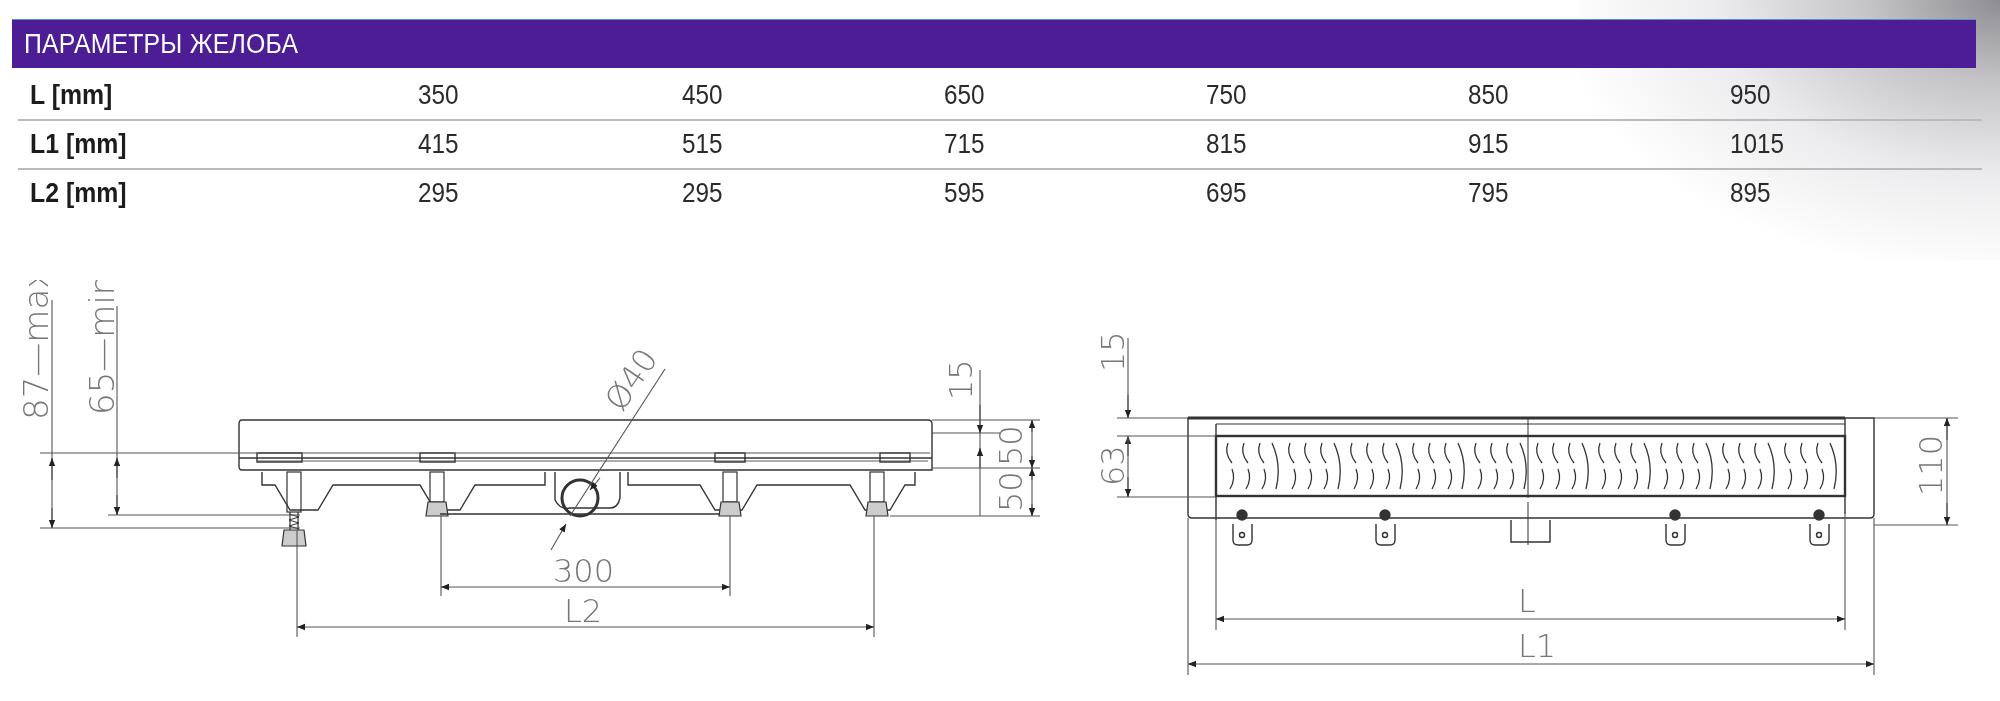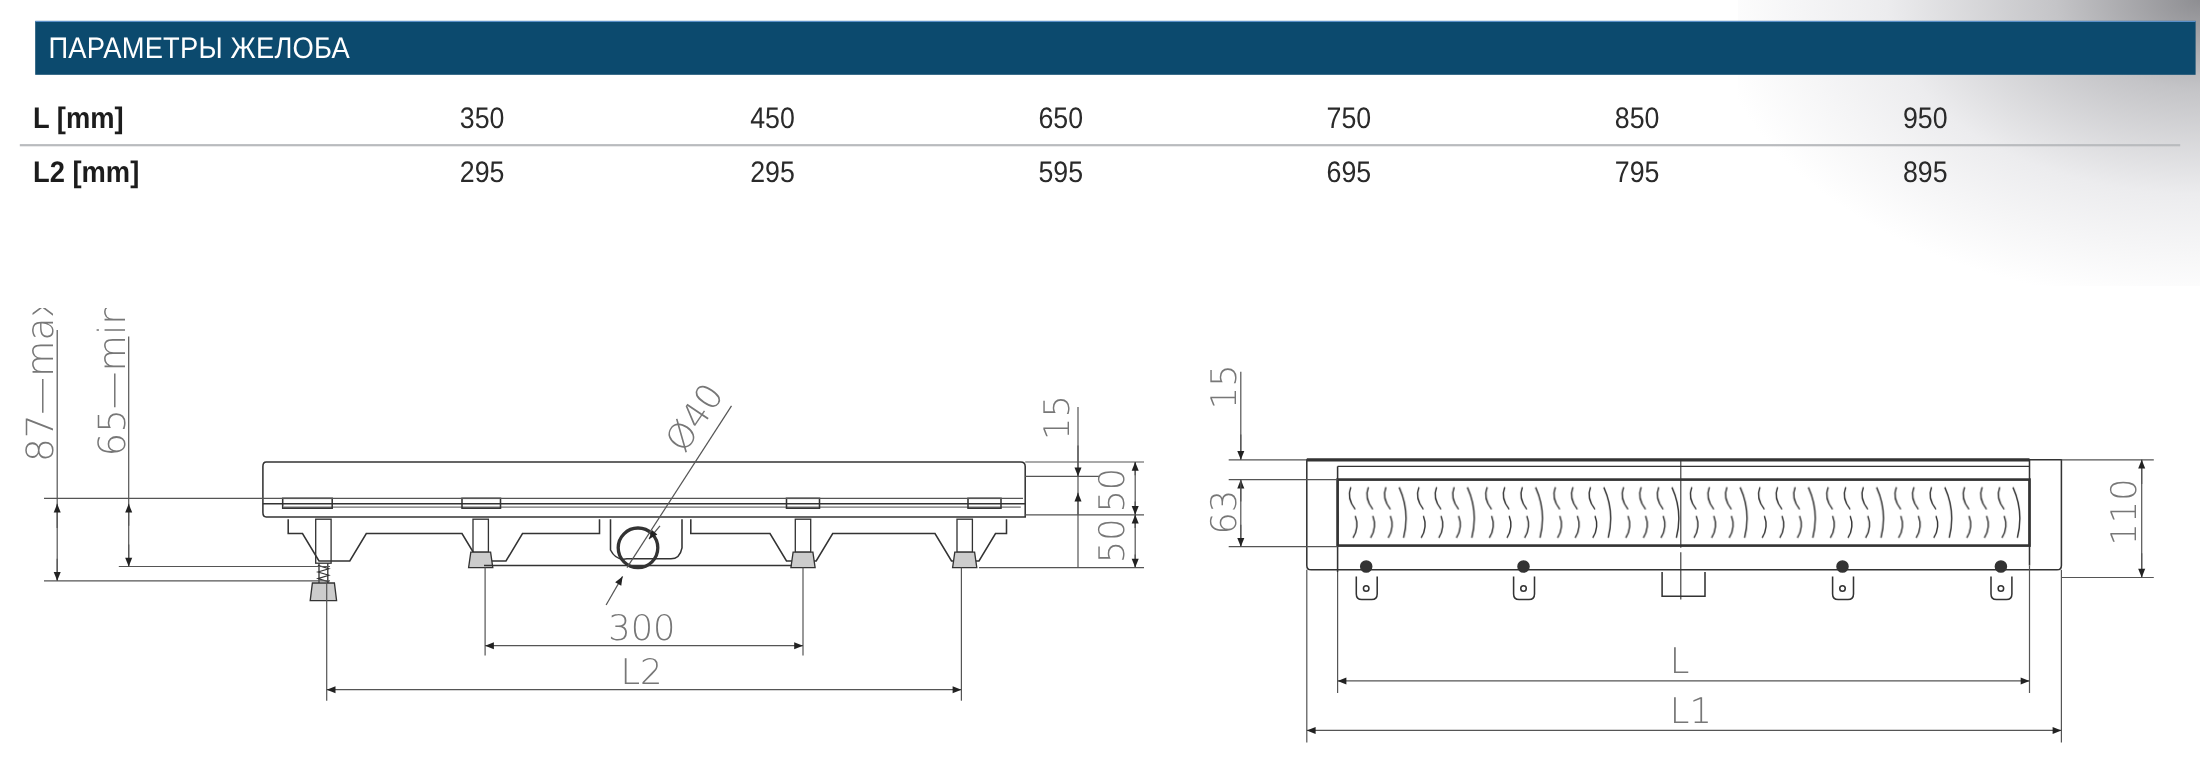--- a/index.html
+++ b/index.html
@@ -7,33 +7,33 @@
     width: 2000px; height: 701px; position: relative; overflow: hidden;
     background: #ffffff;
     font-family: "DejaVu Sans", sans-serif;
   }
   .corner-shade {
     position: absolute; right: 0; top: 0; width: 420px; height: 260px;
     background: radial-gradient(ellipse at 100% 0%, #8e8e92 0%, #c4c4c7 22%, #ececee 48%, rgba(255,255,255,0) 75%);
     pointer-events: none;
   }
   .header-band {
-    position: absolute; left: 32px; top: 19px; width: 1964px; height: 49px;
-    background: #0c4a6e;
+    position: absolute; left: 12px; top: 19px; width: 1964px; height: 49px;
+    background: #4c1d95;
     border-top: 1px solid #5a8fc8;
     box-sizing: border-box;
   }
   .header-title {
     position: absolute; left: 12px; top: 9px;
     color: #ffffff; font-size: 27px; letter-spacing: 0.2px;
     font-family: "Liberation Sans", sans-serif;
     transform: scaleX(0.92); transform-origin: left center;
     white-space: nowrap;
   }
-  .spec-table { position: absolute; left: 18px; top: 84px; width: 1964px; }
+  .spec-table { position: absolute; left: 18px; top: 72px; width: 1964px; }
   .spec-row {
     position: relative; height: 49px;
     border-bottom: 2px solid #b9bbbe;
     box-sizing: border-box;
   }
   .spec-row:last-child { border-bottom: none; }
   .row-label {
     position: absolute; left: 12px; top: 8px;
     font-family: "Liberation Sans", sans-serif;
     font-weight: bold; font-size: 27px; color: #1c1c1c;
@@ -63,20 +63,29 @@
 
 <div class="spec-table">
   <div class="spec-row">
     <span class="row-label">L [mm]</span>
     <span class="cell c0">350</span>
     <span class="cell c1">450</span>
     <span class="cell c2">650</span>
     <span class="cell c3">750</span>
     <span class="cell c4">850</span>
     <span class="cell c5">950</span>
+  </div>
+  <div class="spec-row">
+    <span class="row-label">L1 [mm]</span>
+    <span class="cell c0">415</span>
+    <span class="cell c1">515</span>
+    <span class="cell c2">715</span>
+    <span class="cell c3">815</span>
+    <span class="cell c4">915</span>
+    <span class="cell c5">1015</span>
   </div>
   <div class="spec-row">
     <span class="row-label">L2 [mm]</span>
     <span class="cell c0">295</span>
     <span class="cell c1">295</span>
     <span class="cell c2">595</span>
     <span class="cell c3">695</span>
     <span class="cell c4">795</span>
     <span class="cell c5">895</span>
   </div>

